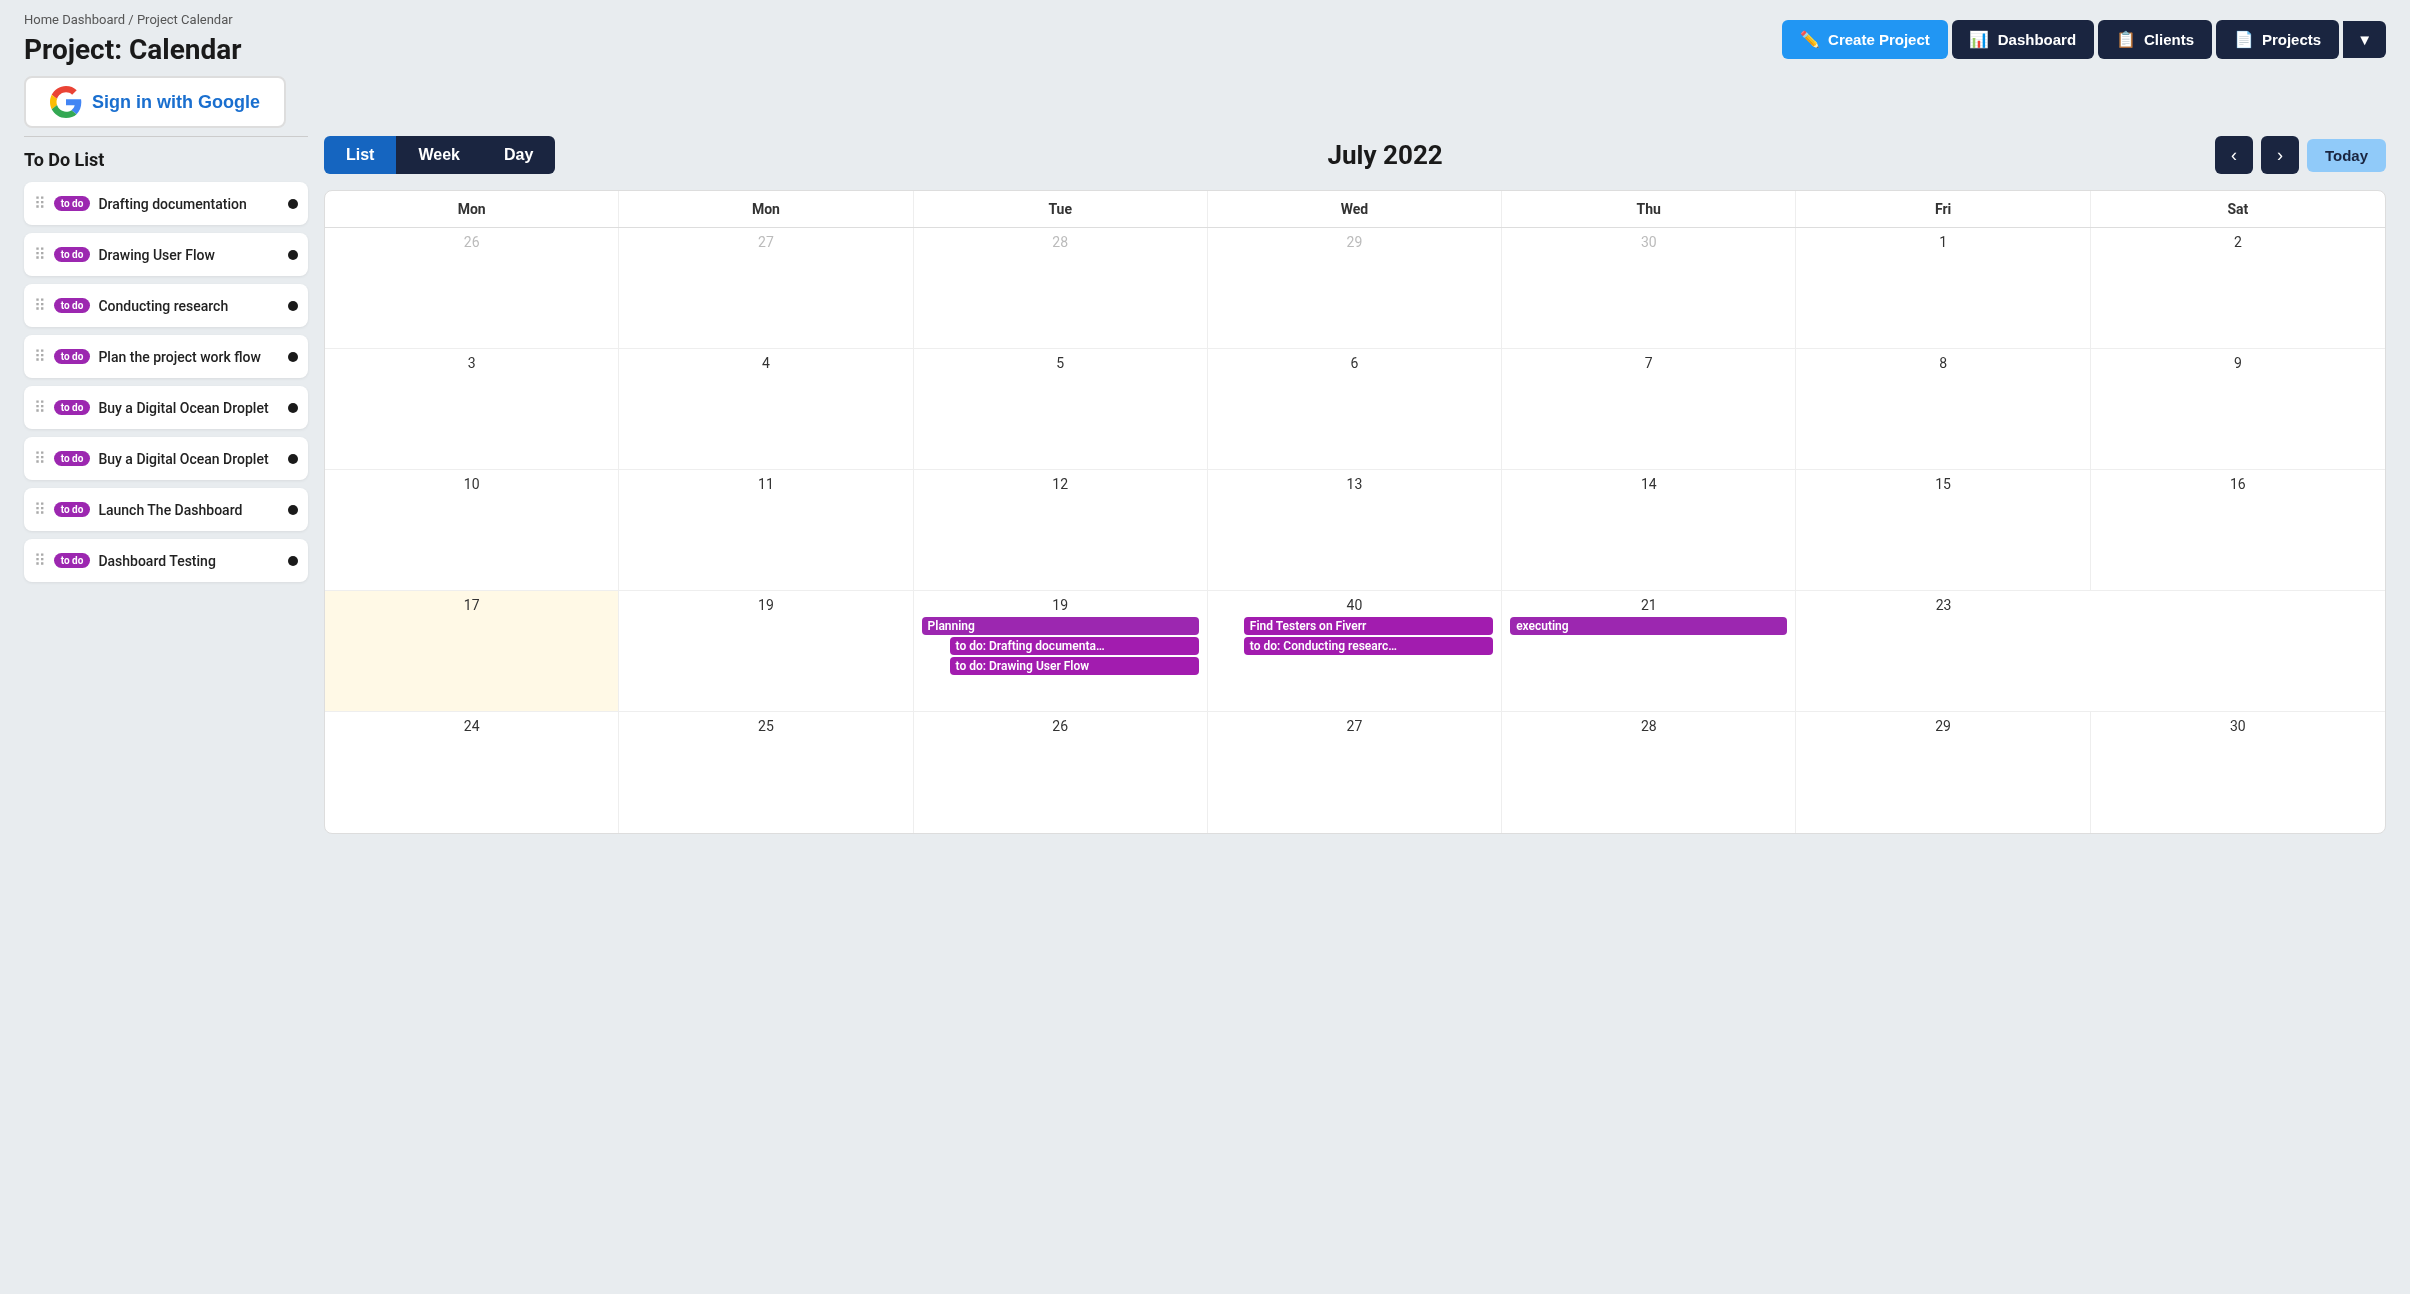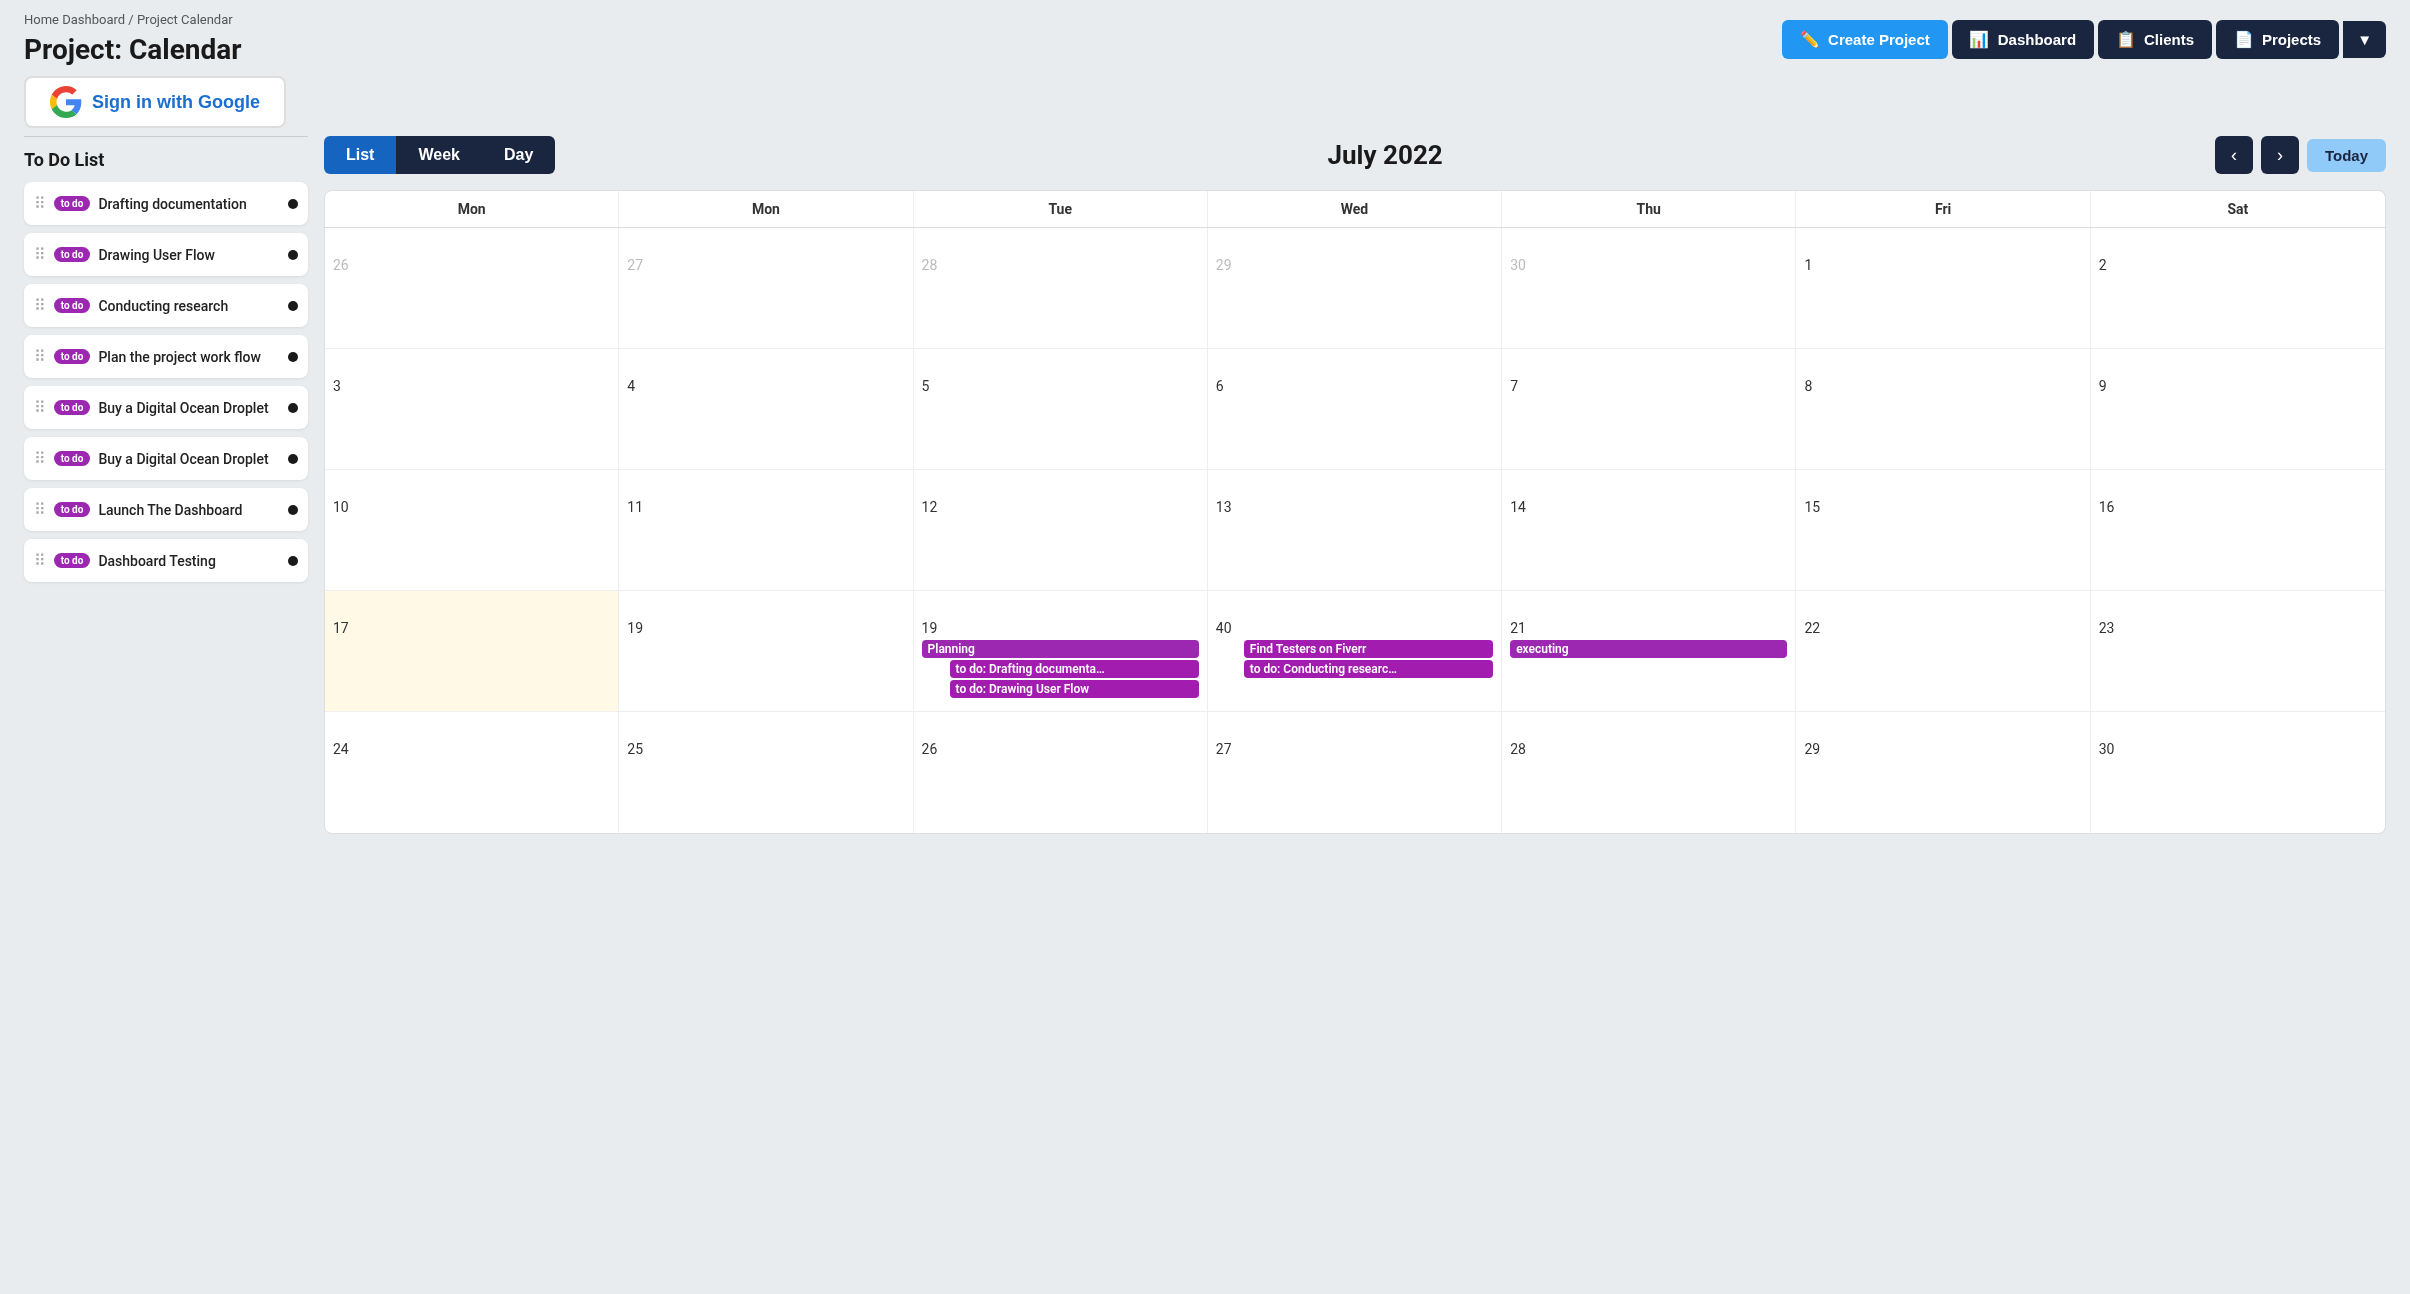--- a/index.html
+++ b/index.html
@@ -244,23 +244,22 @@
       vertical-align: top;
       position: relative;
       min-height: 120px;
     }
     .calendar-day:last-child { border-right: none; }
     .calendar-day.other-month .day-num { color: #bbb; }
     .calendar-day.today { background: #fff9e6; }
     .day-num {
       font-size: 14px;
       color: #333;
-      text-align: left;
+      text-align: center;
       margin-bottom: 4px;
-      margin-top: 23px;
     }
     .event-pill {
       display: block;
       border-radius: 4px;
       padding: 2px 6px;
       font-size: 12px;
       font-weight: 600;
       color: #fff;
       margin-bottom: 2px;
       white-space: nowrap;
@@ -483,23 +482,20 @@
             <div class="calendar-day">
               <div class="day-num">40</div>
               <span class="event-pill event-orange">Find Testers on Fiverr</span>
               <span class="event-pill event-orange">to do: Conducting researc…</span>
             </div>
             <div class="calendar-day">
               <div class="day-num">21</div>
               <span class="event-pill event-purple">executing</span>
             </div>
             <div class="calendar-day">
-              <div class="day-num">22</div>
-            </div>
-            <div class="calendar-day">
               <div class="day-num">23</div>
             </div>
           </div>
           <div class="calendar-week">
             <div class="calendar-day">
               <div class="day-num">24</div>
             </div>
             <div class="calendar-day">
               <div class="day-num">25</div>
             </div>

